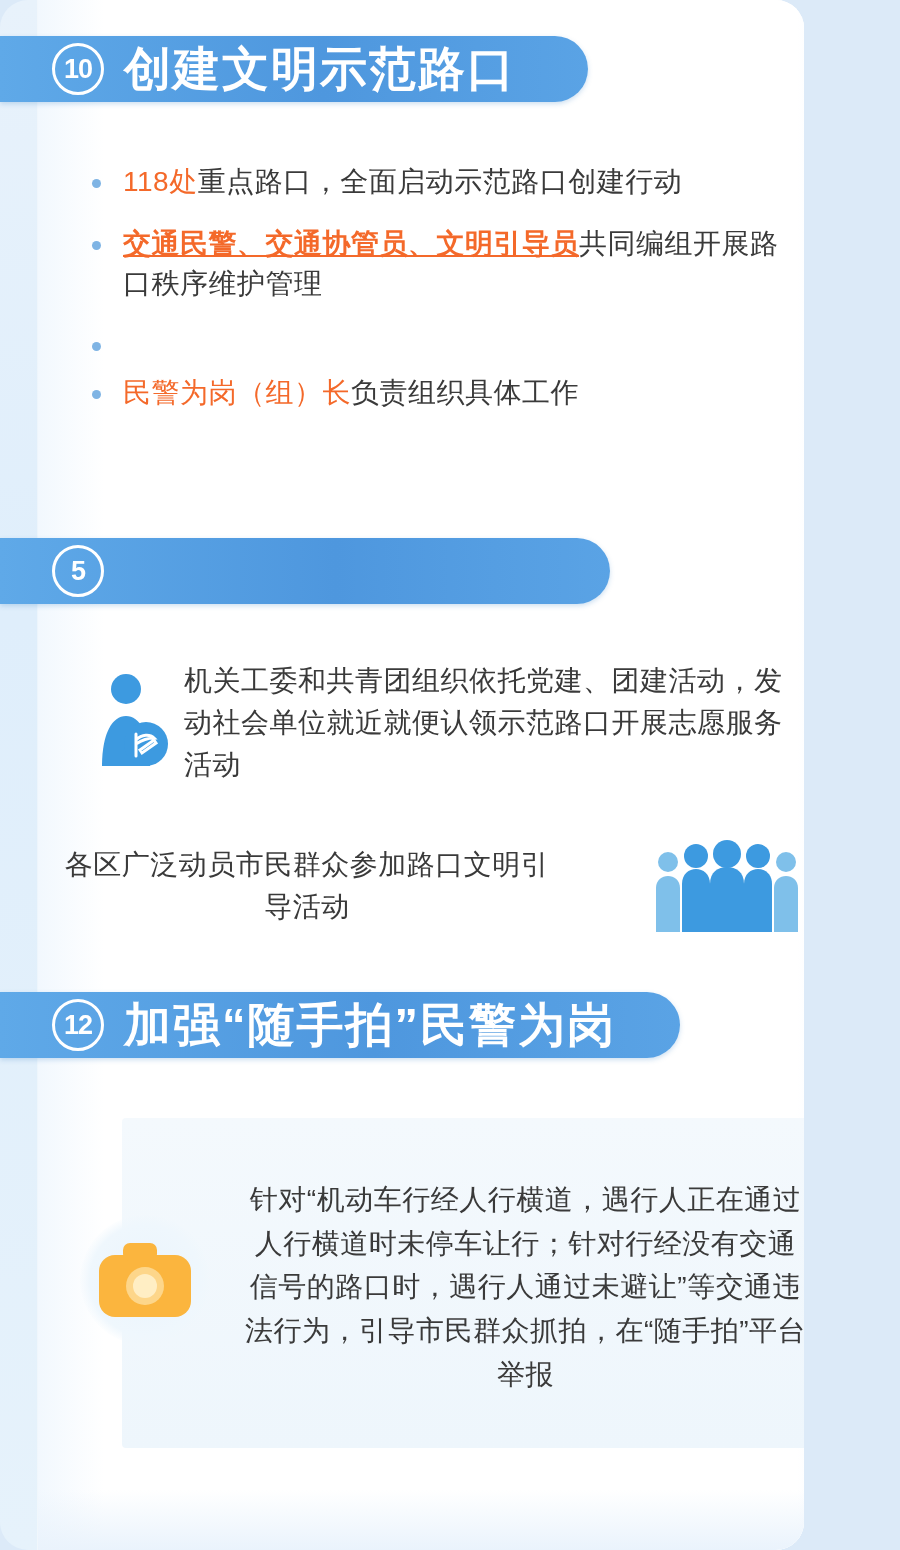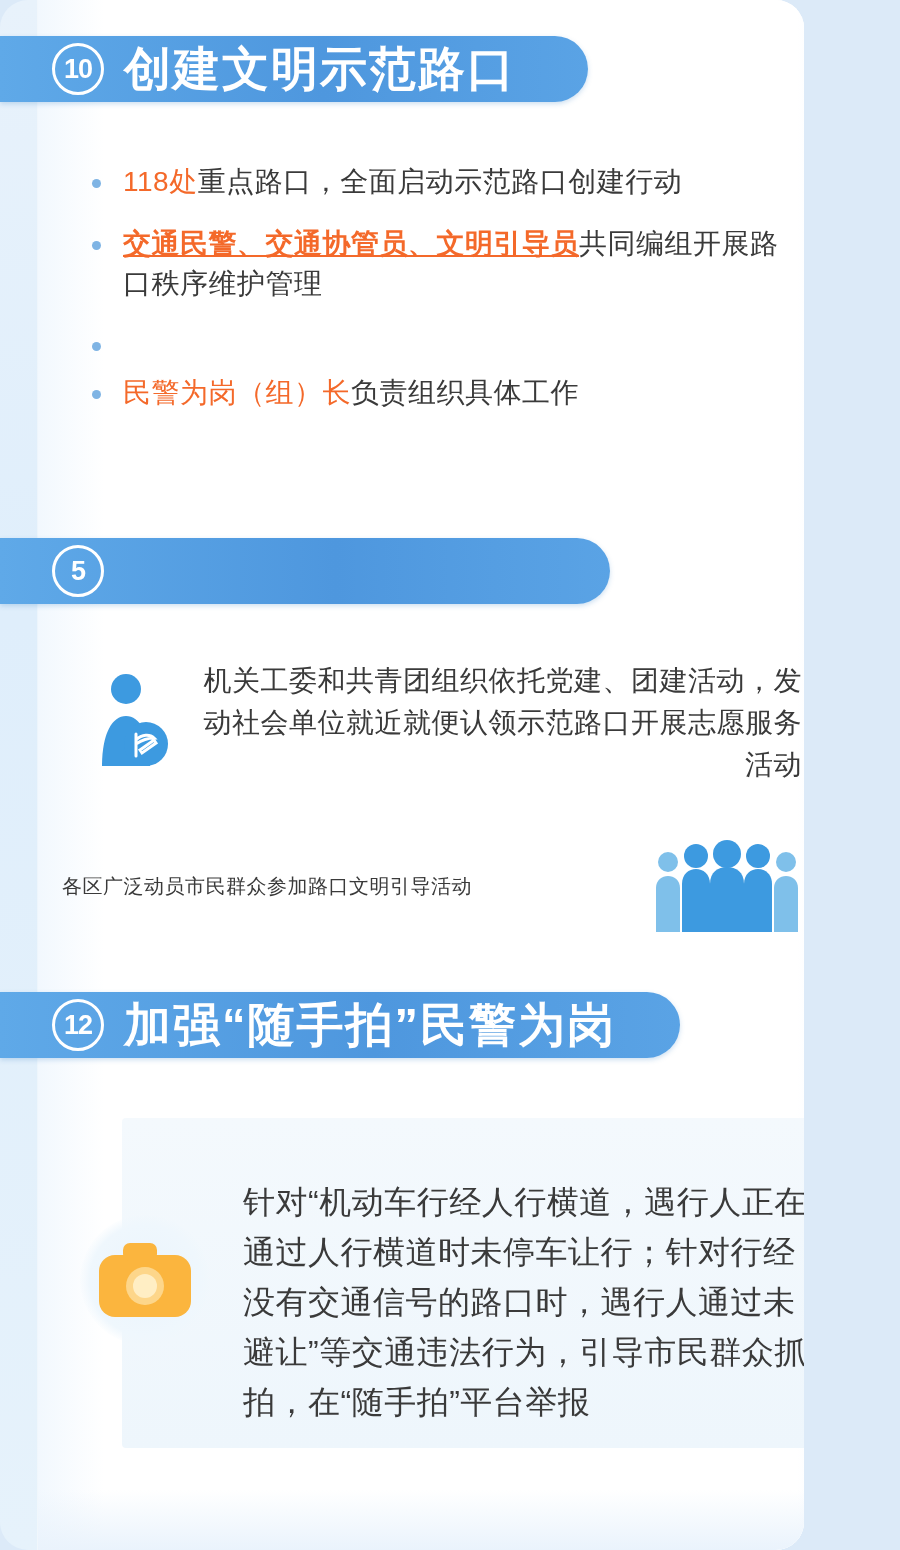--- a/index.html
+++ b/index.html
@@ -130,33 +130,32 @@
     height: 96px;
     flex: 0 0 auto;
     margin-right: 10px;
     margin-top: 12px;
   }
   .s11-text {
     font-size: 28px;
     line-height: 1.5;
     color: #3a3a3a;
     letter-spacing: 0.5px;
-    text-align: right;
   }
   .s11-row2 {
     position: absolute;
     left: 62px;
     top: 180px;
     display: flex;
     align-items: center;
     width: 740px;
     justify-content: space-between;
   }
   .s11-text2 {
-    font-size: 20px;
+    font-size: 28px;
     line-height: 1.5;
     color: #3a3a3a;
     letter-spacing: 0.5px;
     max-width: 490px;
     text-align: center;
   }
   .people-icon {
     width: 150px;
     height: 92px;
     flex: 0 0 auto;
@@ -183,24 +182,25 @@
     display: flex;
     align-items: center;
     justify-content: center;
   }
   .cam-icon { width: 96px; height: 78px; }
   .s12-text {
     position: absolute;
     left: 243px;
     top: 1178px;
     width: 565px;
-    font-size: 32px;
+    font-size: 28px;
     line-height: 1.56;
     color: #3a3a3a;
     letter-spacing: 0.5px;
+    text-align: center;
   }
 
   
   .bottom-fade {
     position: absolute;
     left: 38px;
     bottom: 0;
     width: 824px;
     height: 60px;
     background: linear-gradient(180deg, rgba(255,255,255,0) 0%, #eaf3fc 100%);

